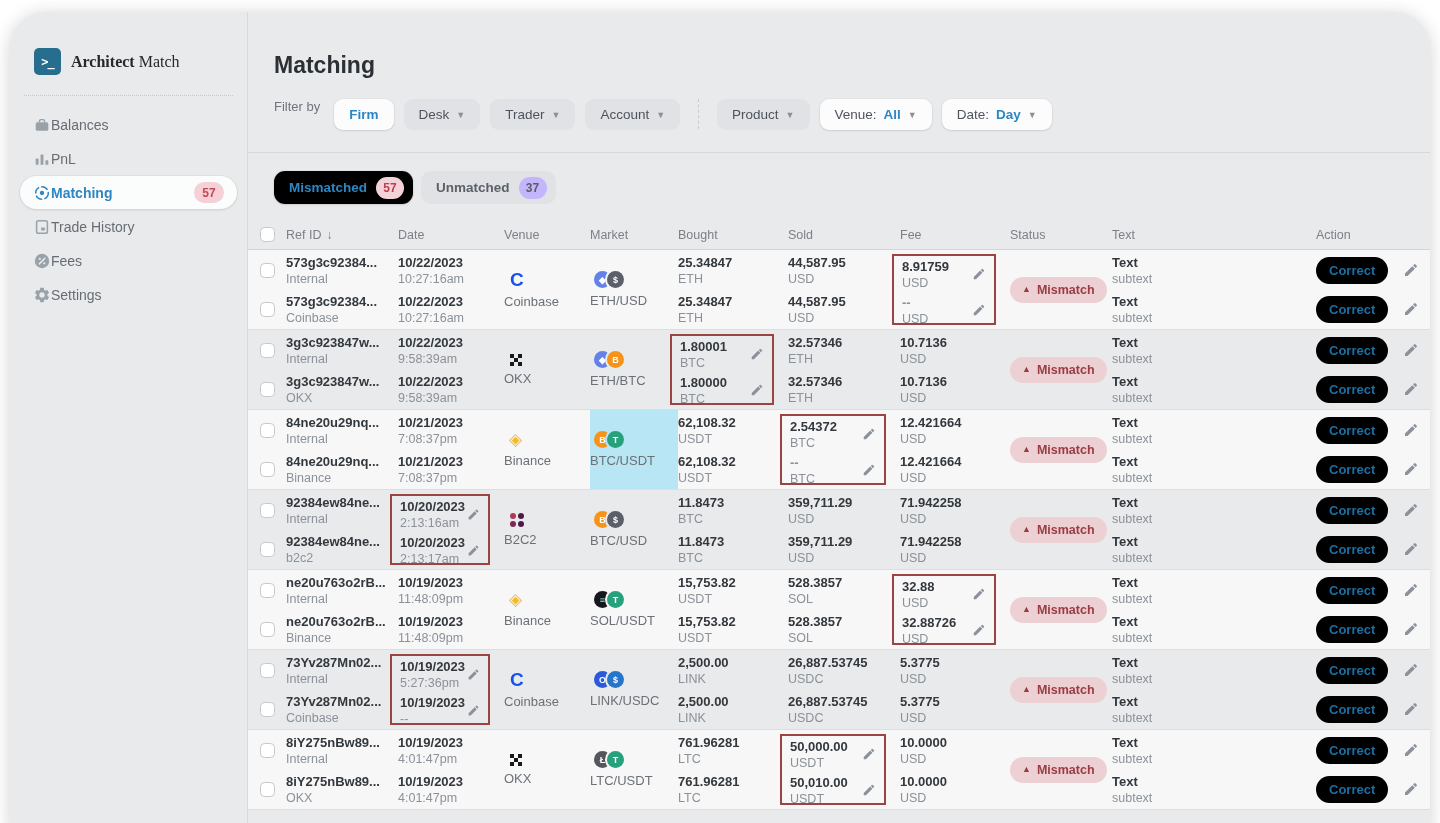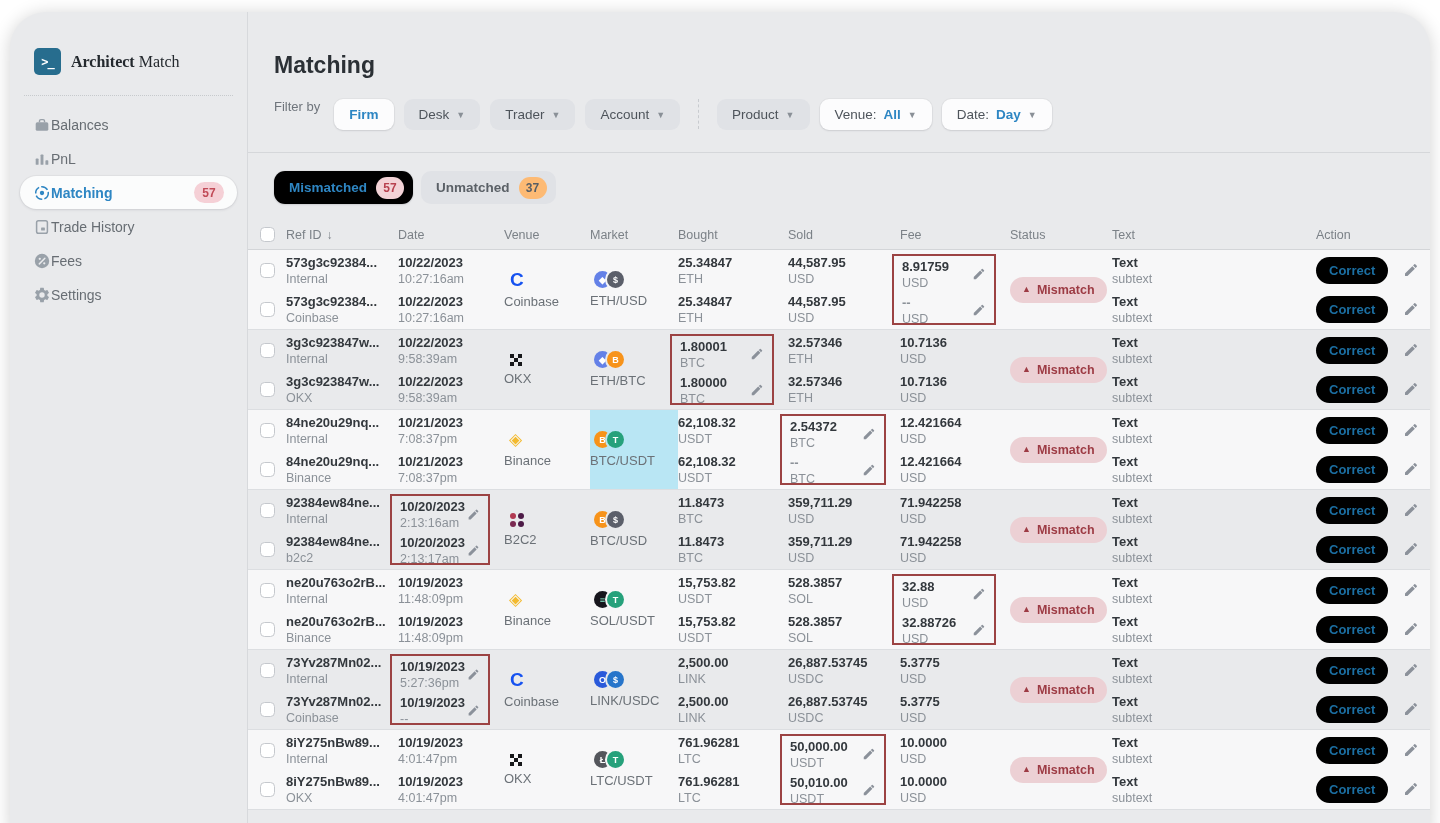--- a/index.html
+++ b/index.html
@@ -39,21 +39,21 @@
   .pill .blue { color:#2e86c3; font-weight:700; }
   .pill .caret { font-size:9px; color:#8a9097; }
   .vdash { border-left:1px dashed #c8cbcf; height:30px; margin:0 8px; }
   .section-rule { border-bottom:1px solid #d5d7da; margin-top:22px; }
   .tabsbar { margin:18px 0 16px 26px; display:flex; gap:8px; }
   .tab { height:33px; border:none; border-radius:10px; padding:0 9px 0 15px; display:flex; align-items:center; gap:9px;
     font-size:13.5px; font-weight:700; cursor:pointer; background:#e0e2e6; color:#5b6167;
     font-family:"Liberation Sans", sans-serif; }
   .tab.active { background:#000000; color:#2e86c3; box-shadow:0 1px 2px rgba(16,24,40,.10), 0 0 0 1px rgba(16,24,40,.03);border-radius:11px; }
   .tab .cnt { min-width:28px; height:22px; border-radius:999px; font-size:12px; font-weight:700;
-    display:flex; align-items:center; justify-content:center; padding:0 7px; background:#fdba74; color:#585e64; }
+    display:flex; align-items:center; justify-content:center; padding:0 7px; background:#c4b5fd; color:#585e64; }
   .tab.active .cnt { background:#f3d3d7; color:#b8414f; }
 
   
   .grid-row { display:grid; padding-left:12px;
     grid-template-columns:26px 112px 106px 86px 88px 110px 112px 110px 102px 204px 1fr; }
   .thead { height:30px; align-items:center; border-bottom:1px solid #d3d5d8; color:#7b8187; font-size:12.5px; }
   .thead .hc { display:flex; align-items:flex-start; gap:5px; }
   .arrow { font-size:12px; color:#7b8187; }
   .tbody { flex:1; overflow:hidden; }
   .group { height:80px; border-bottom:1px solid #dcdee1; --ring:#e9eaec; }

